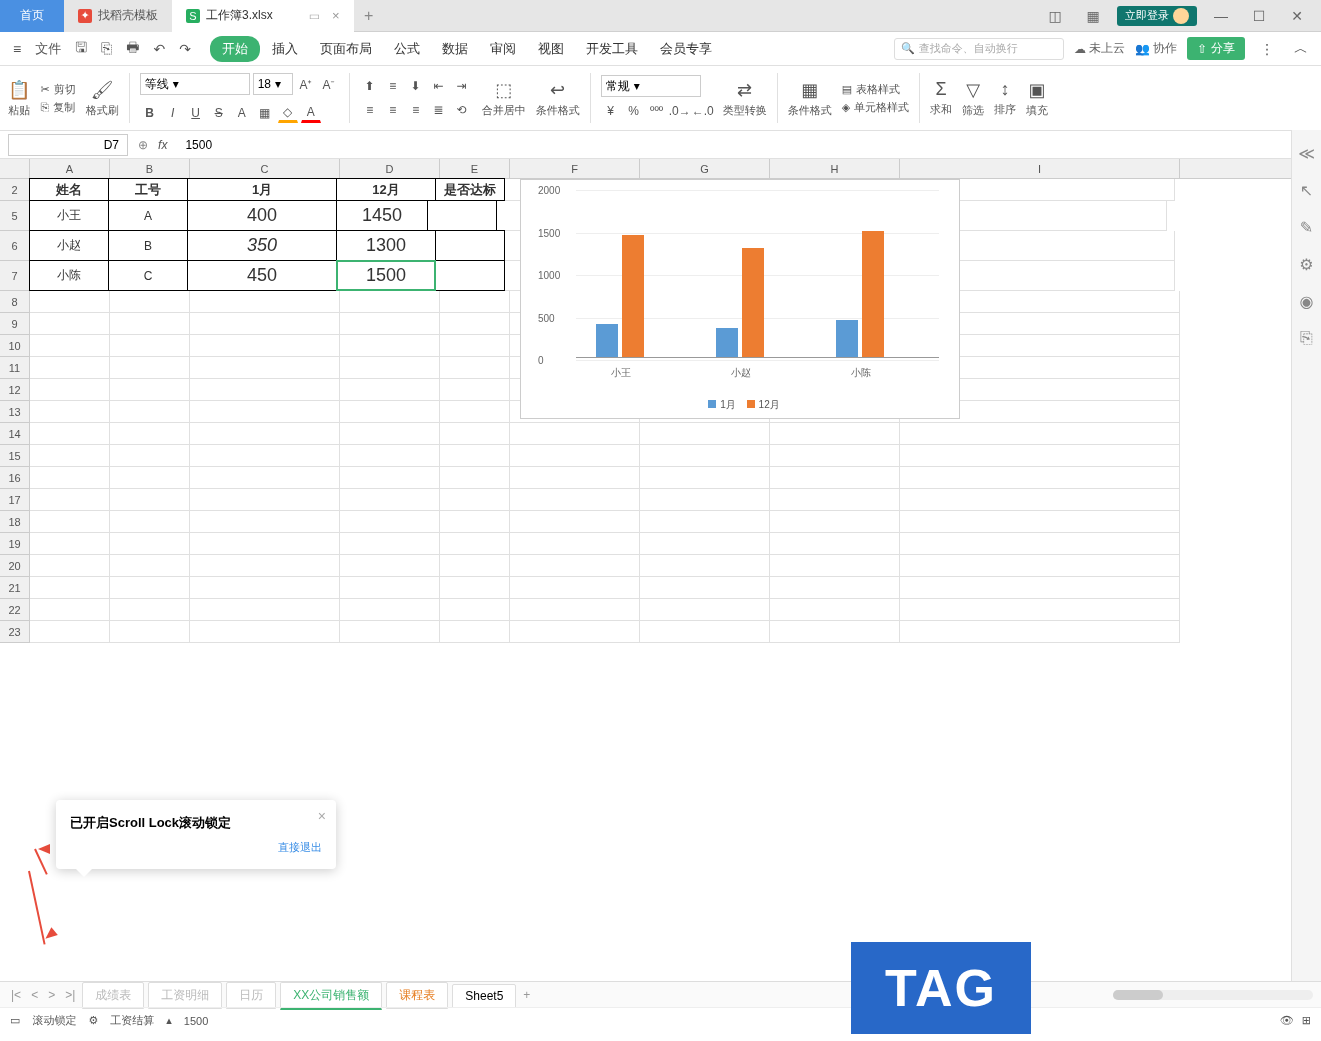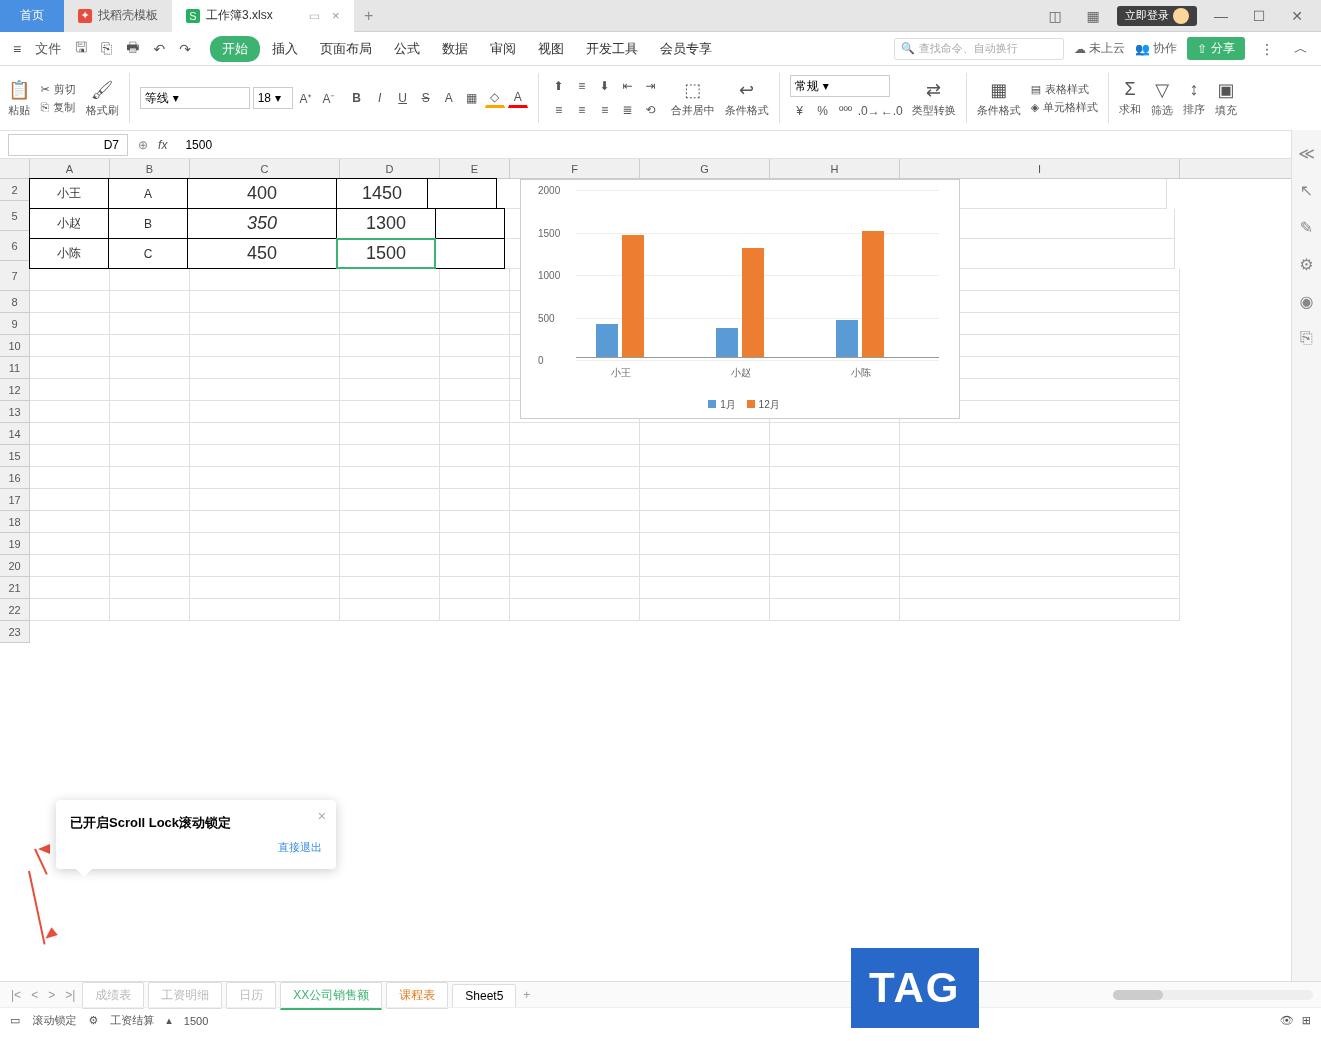--- a/index.html
+++ b/index.html
@@ -11,21 +11,21 @@
 .tab.home { background: #4A90E2; color: #fff; min-width: 64px; justify-content: center; }
 .tab.normal { background: #e6e6e6; color: #555; }
 .tab.active { background: #fff; color: #333; }
 .tab-icon { width: 14px; height: 14px; display: inline-flex; align-items: center; justify-content: center; font-size: 11px; }
 .tab-icon.red { background: #e74c3c; color: #fff; border-radius: 2px; }
 .tab-icon.green { background: #27ae60; color: #fff; border-radius: 2px; }
 .tab .close { color: #999; margin-left: 6px; font-size: 13px; }
 .tab-add { width: 30px; text-align: center; color: #888; font-size: 16px; cursor: pointer; }
 .tabs-bar-right { margin-left: auto; display: flex; align-items: center; gap: 10px; padding-right: 10px; }
 .win-btn { width: 28px; text-align: center; color: #666; font-size: 14px; cursor: pointer; }
-.login-btn { background: #404040; color: #fff; padding: 2px 8px; border-radius: 3px; font-size: 11px; display: flex; align-items: center; gap: 4px; cursor: pointer; }
+.login-btn { background: #0f766e; color: #fff; padding: 2px 8px; border-radius: 3px; font-size: 11px; display: flex; align-items: center; gap: 4px; cursor: pointer; }
 .login-avatar { width: 16px; height: 16px; background: #ffd699; border-radius: 50%; }
 
 
 .menu-bar { height: 34px; display: flex; align-items: center; padding: 0 8px; gap: 4px; border-bottom: 1px solid #e0e0e0; }
 .menu-icon-btn { padding: 3px 5px; color: #555; cursor: pointer; font-size: 14px; }
 .menu-tabs { display: flex; gap: 2px; margin-left: 10px; }
 .menu-tab { padding: 4px 10px; font-size: 13px; color: #333; cursor: pointer; border-radius: 3px; }
 .menu-tab.active { background: #3cb371; color: #fff; padding: 4px 12px; border-radius: 12px; }
 .menu-bar-right { margin-left: auto; display: flex; align-items: center; gap: 10px; }
 .search-box { width: 170px; height: 22px; border: 1px solid #ddd; border-radius: 3px; padding: 0 6px; font-size: 11px; color: #aaa; display: flex; align-items: center; gap: 4px; }
@@ -107,21 +107,21 @@
 
 .status-bar { height: 26px; display: flex; align-items: center; padding: 0 10px; gap: 12px; font-size: 11px; color: #555; position: absolute; bottom: 8px; left: 0; right: 0; border-top: 1px solid #eee; }
 .status-right { margin-left: auto; display: flex; align-items: center; gap: 8px; }
 
 
 .right-sidebar { position: absolute; right: 0; top: 130px; bottom: 60px; width: 30px; background: #f5f5f5; border-left: 1px solid #e0e0e0; display: flex; flex-direction: column; align-items: center; gap: 18px; padding-top: 14px; }
 .sidebar-icon { color: #888; font-size: 16px; cursor: pointer; }
 
 
 .watermark { position: absolute; right: 0; bottom: 10px; width: 470px; height: 100px; display: flex; align-items: center; gap: 10px; z-index: 50; }
-.wm-tag { background: #2868c8; color: #fff; font-weight: bold; font-size: 42px; padding: 16px 18px; letter-spacing: 2px; margin-top: 13px; }
+.wm-tag { background: #2868c8; color: #fff; font-weight: bold; font-size: 52px; padding: 16px 34px; letter-spacing: 2px; margin-top: 13px; }
 .wm-text { display: flex; flex-direction: column; }
 .wm-text-big { color: #e40b0b; font-weight: bold; font-size: 34px; -webkit-text-stroke: 1px #fff; }
 .wm-text-small { color: #e40b0b; font-size: 18px; font-weight: bold; }
 </style>
 </head>
 <body>
 
 <div class="tabs-bar">
   <div class="tab home">
       <span>首页</span>
@@ -205,21 +205,21 @@
         <span>⎘</span>
         <span>复制</span>
       </div>
   </div>
   <div class="ribbon-group">
       <span class="ribbon-icon">🖌</span>
       <span>格式刷</span>
     </div>
   <div class="ribbon-sep"></div>
 
-  <div style="display:flex;flex-direction:row;gap:8px">
+  <div style="display:flex;flex-direction:column;gap:8px">
     <div class="format-row">
       <div class="font-select font-name">
           <span>等线</span>
           <span>▾</span>
         </div>
       <div class="font-select font-size">
           <span>18</span>
           <span>▾</span>
         </div>
       <div class="fmt-btn">A⁺</div>
@@ -357,20 +357,31 @@
         <div class="row-header">17</div>
         <div class="row-header">18</div>
         <div class="row-header">19</div>
         <div class="row-header">20</div>
         <div class="row-header">21</div>
         <div class="row-header">22</div>
         <div class="row-header">23</div>
       </div>
     <div class="cells" id="cells">
 
+    <div class="cell-row">
+          <div class="cell bordered header-cell" style="width: 80px;">姓名</div>
+          <div class="cell bordered header-cell" style="width: 80px;">工号</div>
+          <div class="cell bordered header-cell" style="width: 150px;">1月</div>
+          <div class="cell bordered header-cell" style="width: 100px;">12月</div>
+          <div class="cell bordered header-cell" style="width: 70px;">是否达标</div>
+          <div class="cell" style="width: 130px;"></div>
+          <div class="cell" style="width: 130px;"></div>
+          <div class="cell" style="width: 130px;"></div>
+          <div class="cell" style="width: 280px;"></div>
+        </div>
         <div class="cell-row tall">
           <div class="cell bordered" style="width: 80px;">小王</div>
           <div class="cell bordered" style="width: 80px;">A</div>
           <div class="cell bordered data-big" style="width: 150px;">400</div>
           <div class="cell bordered data-big" style="width: 92px;">1450</div>
           <div class="cell bordered" style="width: 70px;"></div>
           <div class="cell" style="width: 130px;"></div>
           <div class="cell" style="width: 130px;"></div>
           <div class="cell" style="width: 130px;"></div>
           <div class="cell" style="width: 280px;"></div>

